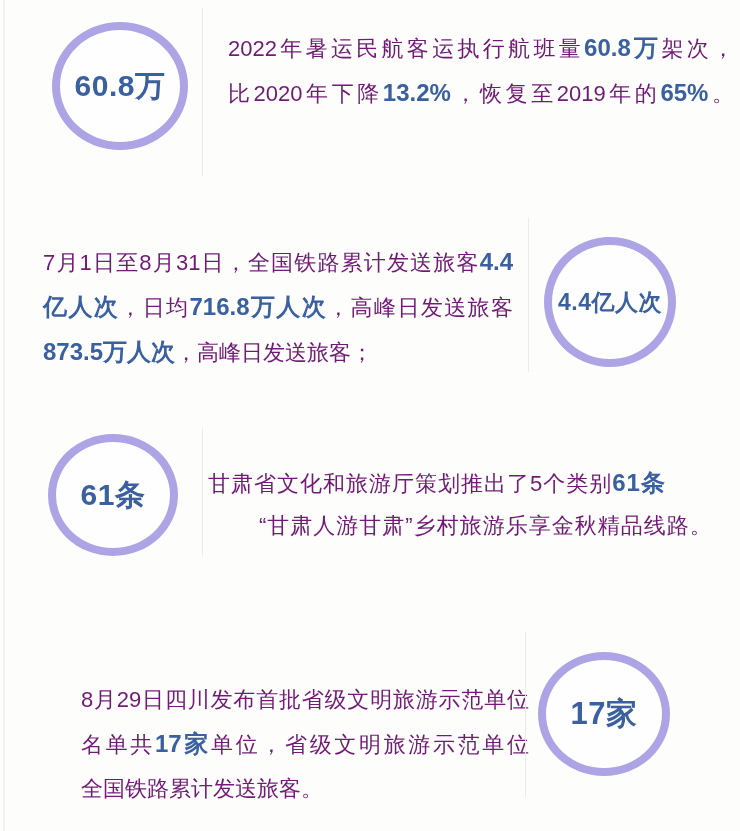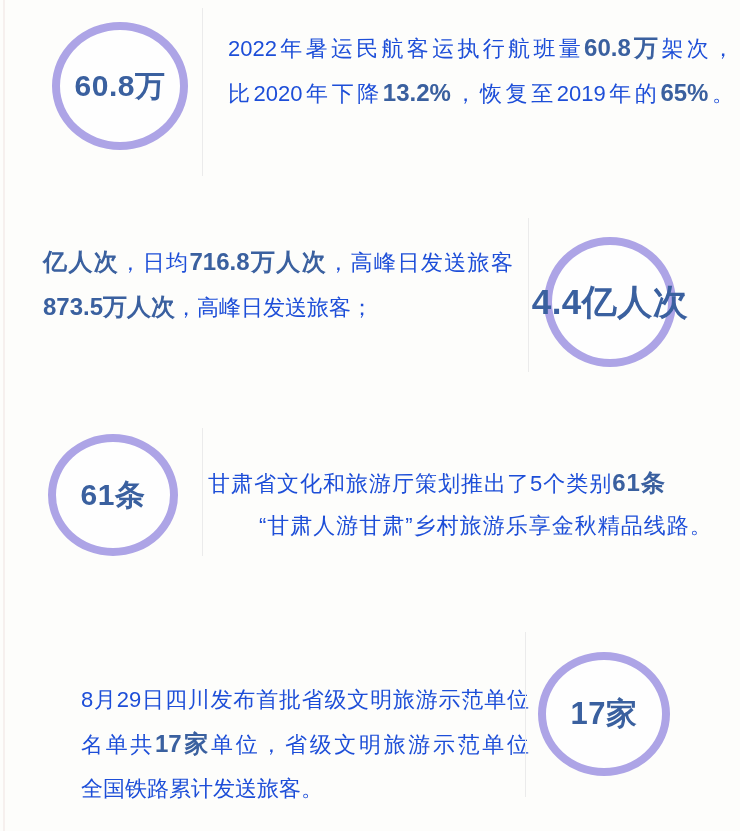--- a/index.html
+++ b/index.html
@@ -27,21 +27,21 @@
     display:flex;align-items:center;justify-content:center;
     box-sizing:border-box;
   }
   .circle-label{
     color:#3a609f;font-weight:700;white-space:nowrap;
     letter-spacing:0.5px;
   }
   .c1{left:52px;top:22px;width:136px;height:128px;}
   .c1 .circle-label{font-size:30px;}
   .c2{left:544px;top:237px;width:132px;height:130px;}
-  .c2 .circle-label{font-size:35px;}
+  .c2 .circle-label{font-size:23px;}
   .c3{left:48px;top:434px;width:130px;height:122px;}
   .c3 .circle-label{font-size:30px;}
   .c4{left:538px;top:652px;width:132px;height:124px;}
   .c4 .circle-label{font-size:31px;}
   
   .vdiv{
     position:absolute;width:1px;background:#ebebeb;
   }
   .d1{left:202px;top:8px;height:168px;}
   .d2{left:528px;top:218px;height:154px;}
@@ -55,21 +55,21 @@
   }
   .line{
     line-height:44px;
     text-align:left;
   }
   .line.flush{
     text-align:justify;
     text-align-last:justify;
     text-justify:inter-character;
   }
-  .r{color:#1d4ed8;}
+  .r{color:#701a75;}
   .r.em{
     color:#3a609f;font-weight:700;font-size:24px;
   }
   .tb1{left:228px;top:26px;width:506px;}
   .tb2{left:43px;top:240px;width:470px;}
   .tb3{left:204px;top:462px;width:534px;}
   .tb3 .line{line-height:42px;letter-spacing:1px;}
   .tb3 .line.indent1{padding-left:4px;}
   .tb3 .line.indent2{padding-left:18px;margin-left:37px;}
   .tb4{left:61px;top:678px;width:448px;margin-left:20px;}
@@ -87,20 +87,23 @@
   <div class="textblock tb1">
     <div class="line flush">
       <span class="r">2022年暑运民航客运执行航班量</span><span class="r em">60.8万</span><span class="r">架次，</span>
     </div>
     <div class="line flush">
       <span class="r">比2020年下降</span><span class="r em">13.2%</span><span class="r">，恢复至2019年的</span><span class="r em">65%</span><span class="r">。</span>
     </div>
   </div>
 
   <div class="textblock tb2">
+    <div class="line flush">
+      <span class="r">7月1日至8月31日，全国铁路累计发送旅客</span><span class="r em">4.4</span>
+    </div>
     <div class="line flush">
       <span class="r em">亿人次</span><span class="r">，日均</span><span class="r em">716.8万人次</span><span class="r">，高峰日发送旅客</span>
     </div>
     <div class="line">
       <span class="r em">873.5万人次</span><span class="r">，高峰日发送旅客；</span>
     </div>
   </div>
   <div class="vdiv d2"></div>
   <div class="circle c2">
     <span class="circle-label">4.4亿人次</span>

